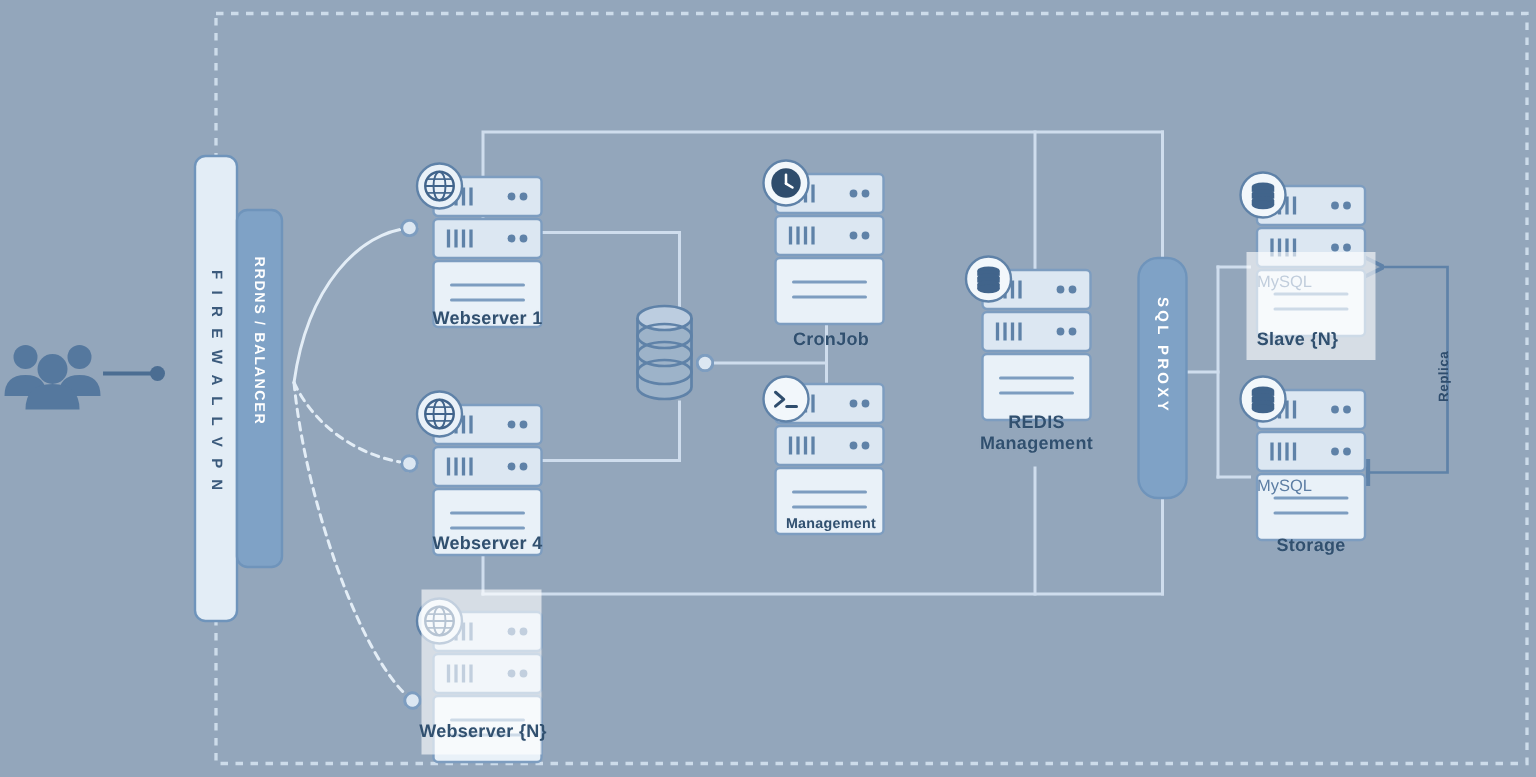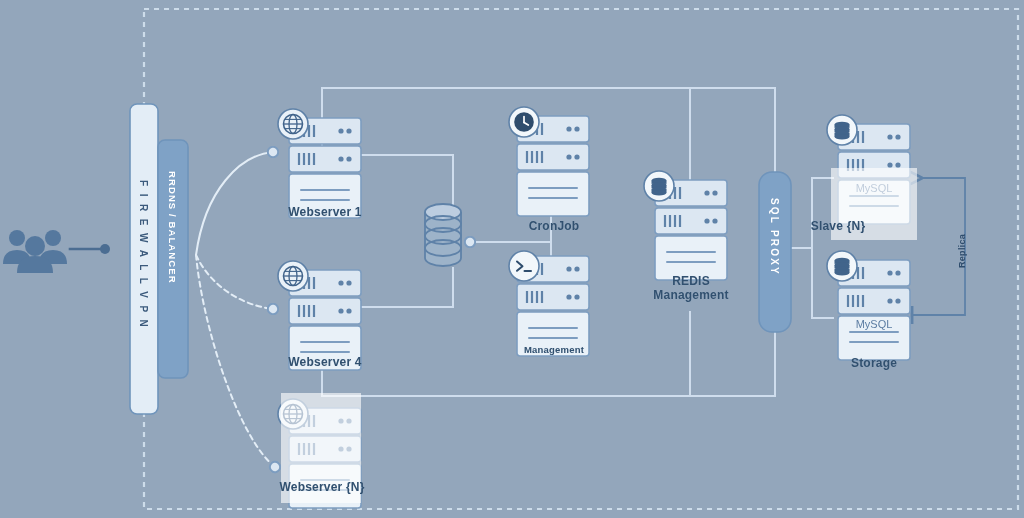--- a/index.html
+++ b/index.html
@@ -30,21 +30,21 @@
     white-space:nowrap;transform-origin:0 0;
   }
   .fw-text{color:#3b5a7c;font-size:10px;}
   .bal-text{color:#ffffff;font-size:9.5px;letter-spacing:1.1px;}
   .sqlp-text{color:#ffffff;font-size:10px;letter-spacing:2.2px;}
   .replica-text{color:#2f4d6d;font-size:9px;font-weight:bold;letter-spacing:.3px;}
 
   .mysql-text{
     position:absolute;z-index:3;
     color:#5c7da3;font-size:11px;font-weight:normal;
-    text-align:center;white-space:nowrap;
+    text-align:left;white-space:nowrap;
   }
 
   
   .ghost{
     position:absolute;z-index:4;
     background:rgba(255,255,255,.62);
     pointer-events:none;
   }
   .ghost-lbl{z-index:5;}
 </style>
@@ -271,15 +271,15 @@
   <div class="mysql-text" style="left:838px;top:318px;width:72px;">MySQL</div>
 
   <div class="lbl lbl-md" style="left:818px;top:357px;width:112px;">Storage</div>
 
   <div class="vert-pill-text replica-text" style="left:957px;top:268px;transform:rotate(-90deg);">Replica</div>
 
   <div class="ghost" style="left:281px;top:393px;width:80px;height:110px;"></div>
   <div class="lbl lbl-md ghost-lbl" style="left:272px;top:481px;width:100px;">Webserver {N}</div>
 
   <div class="ghost" style="left:831px;top:168px;width:86px;height:72px;"></div>
-  <div class="lbl lbl-md ghost-lbl" style="left:787px;top:220px;width:102px;">Slave {N}</div>
+  <div class="lbl lbl-md ghost-lbl" style="left:814px;top:220px;width:102px;">Slave {N}</div>
 
 </div>
 
 </body></html>

